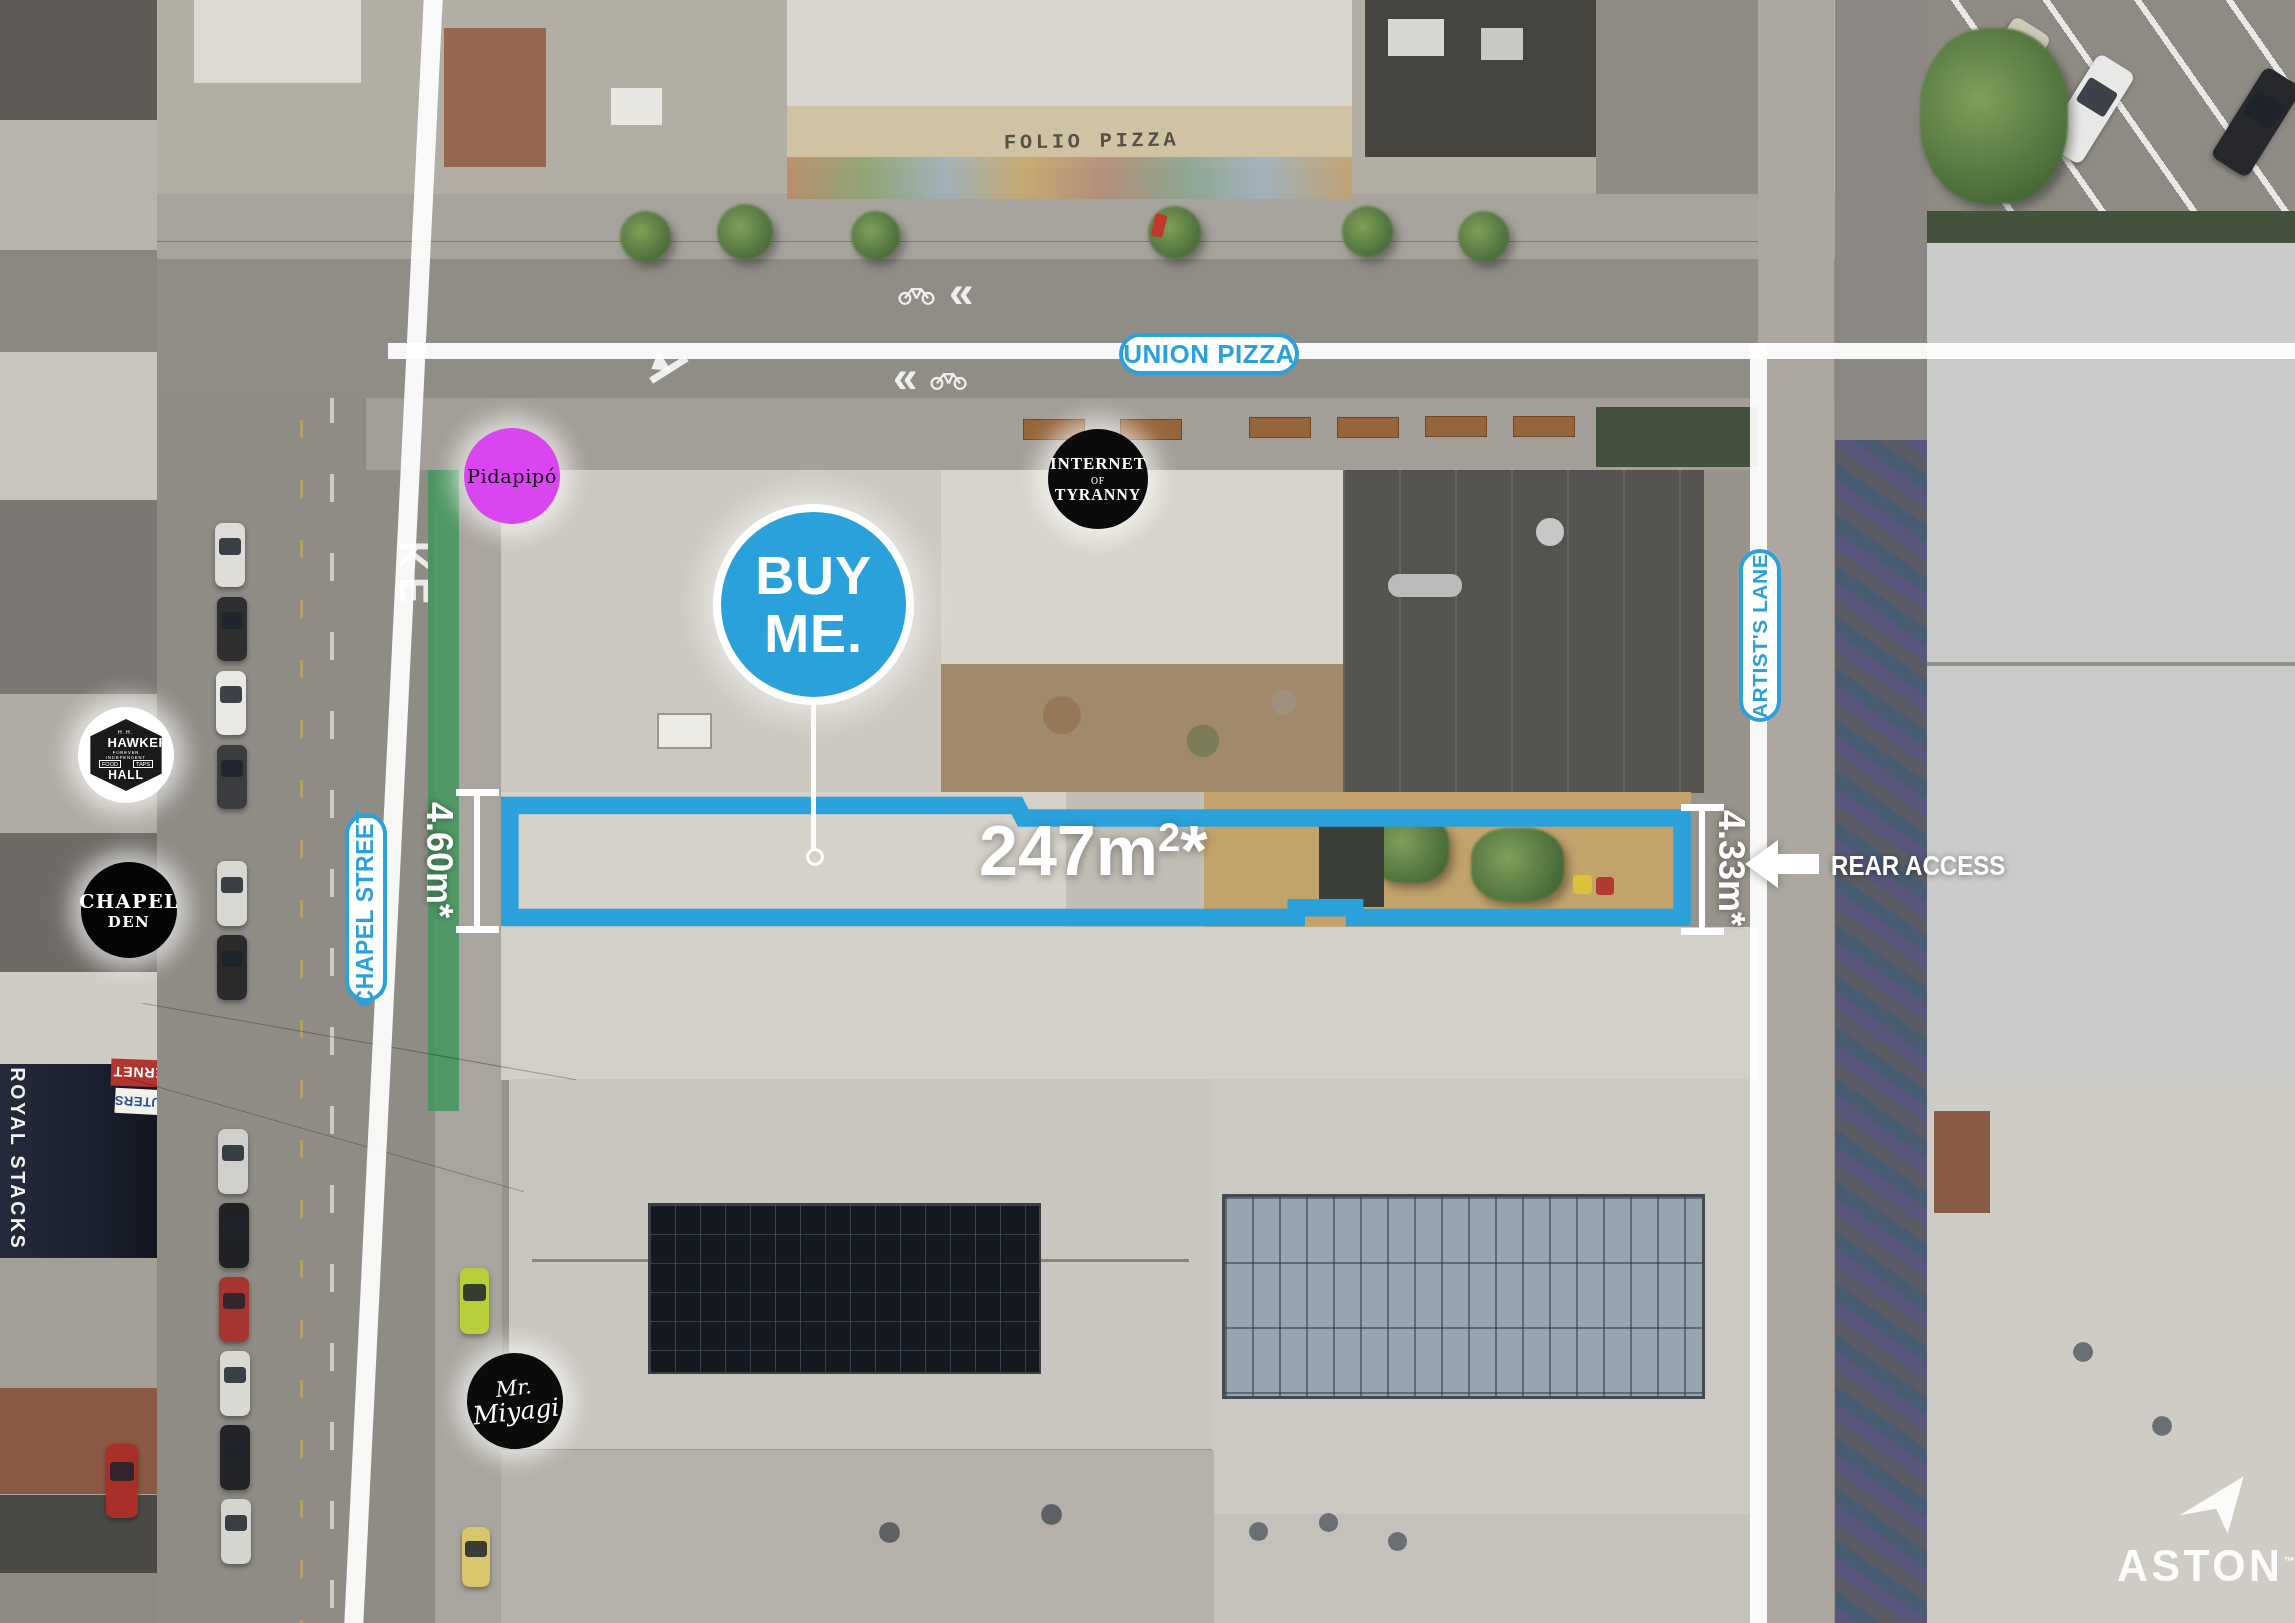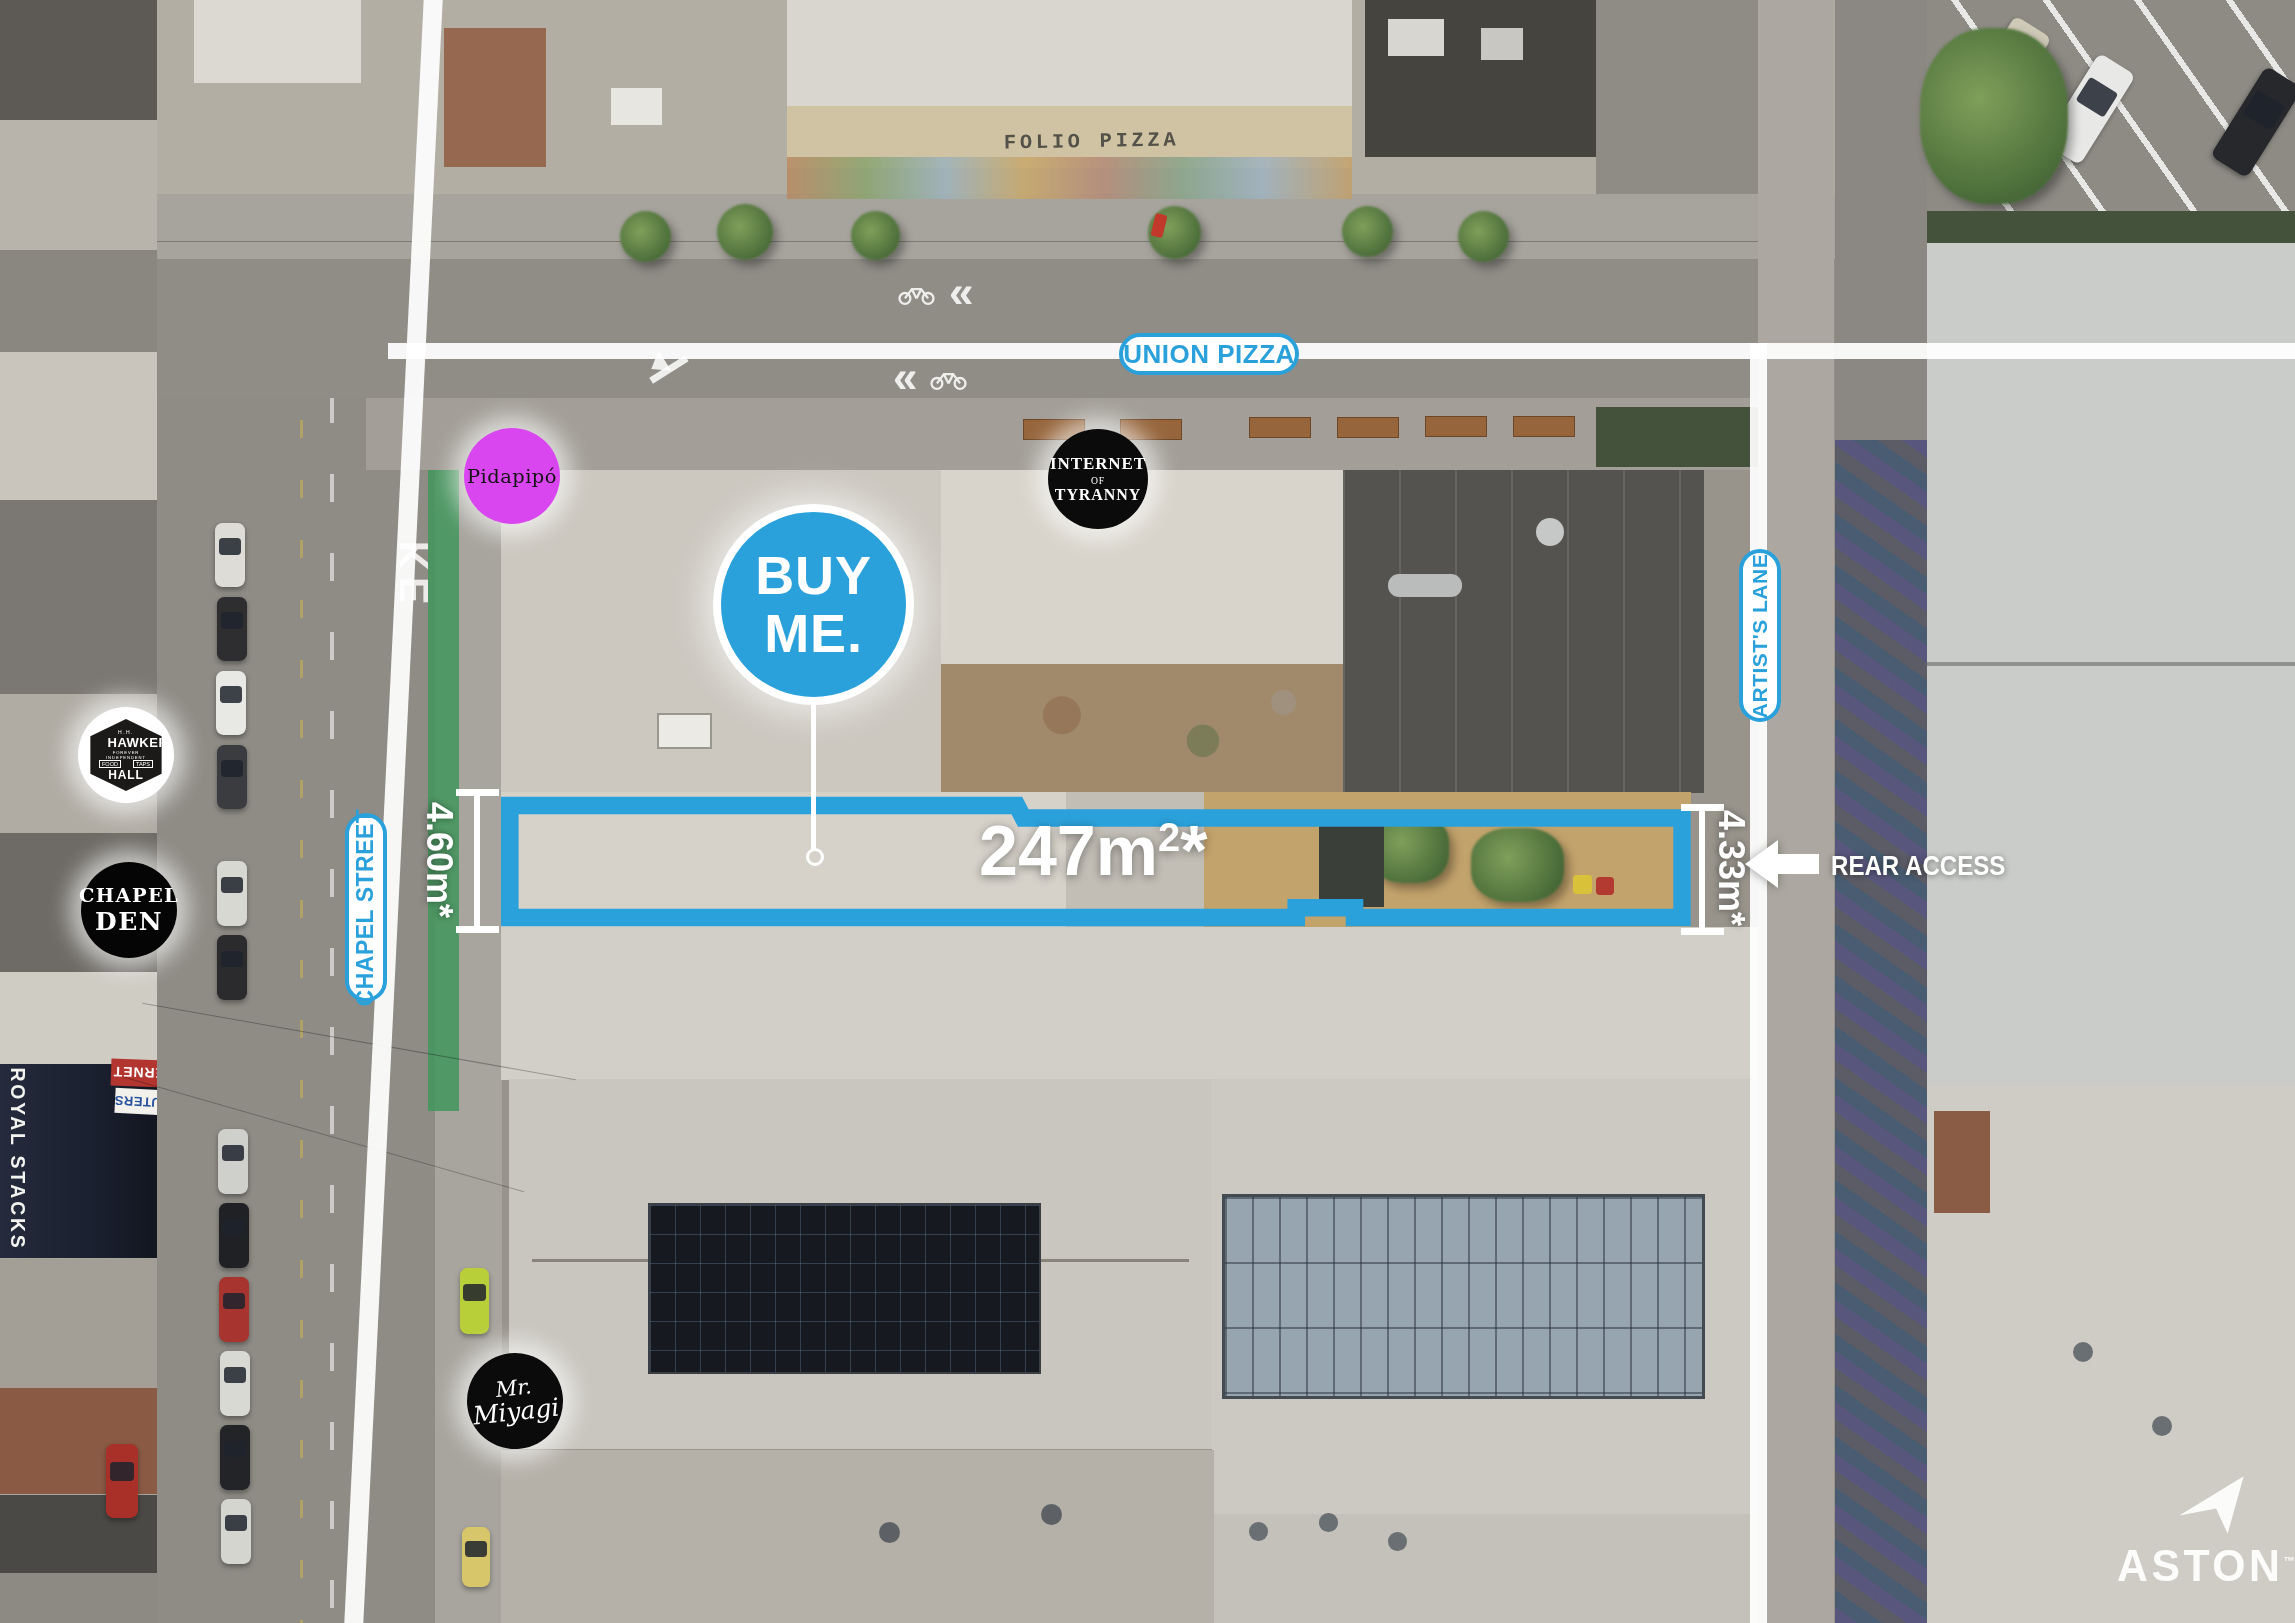--- a/index.html
+++ b/index.html
@@ -315,21 +315,21 @@
       <div style="display:flex;gap:12px;margin-top:0.9px;">
         <span style="font-size:5.6px;border:0.5px solid #fff;padding:0 1.9px;">FOOD</span>
         <span style="font-size:5.6px;border:0.5px solid #fff;padding:0 1.9px;">TAPS</span>
       </div>
       <div style="font-size:12px;font-weight:bold;letter-spacing:0.9px;margin-top:-0.9px;">HALL</div>
     </div>
   </div>
 
   <div class="a logo-circle" style="left:81px;top:862px;width:96px;height:96px;background:#050505;color:#fff;font-family:'DejaVu Serif',serif;">
     <div style="font-size:19.4px;font-weight:bold;letter-spacing:1.4px;">CHAPEL</div>
-    <div style="font-size:25px;font-weight:bold;letter-spacing:1.4px;">DEN</div>
+    <div style="font-size:15px;font-weight:bold;letter-spacing:1.4px;">DEN</div>
   </div>
 
   <div class="a logo-circle" style="left:467px;top:1353px;width:96px;height:96px;background:#0b0b0b;color:#fff;font-family:'DejaVu Serif',serif;font-style:italic;transform:rotate(-6deg);">
     <div style="font-size:21px;">Mr.</div>
     <div style="font-size:25px;margin-top:-2.8px;">Miyagi</div>
   </div>
 
   <svg class="a" style="left:2177px;top:1474px;opacity:.93;" width="69" height="69" viewBox="0 0 150 150">
     <path d="M5,90 L145,5 L110,130 L85,75 Z" fill="#fff"></path>
   </svg>

